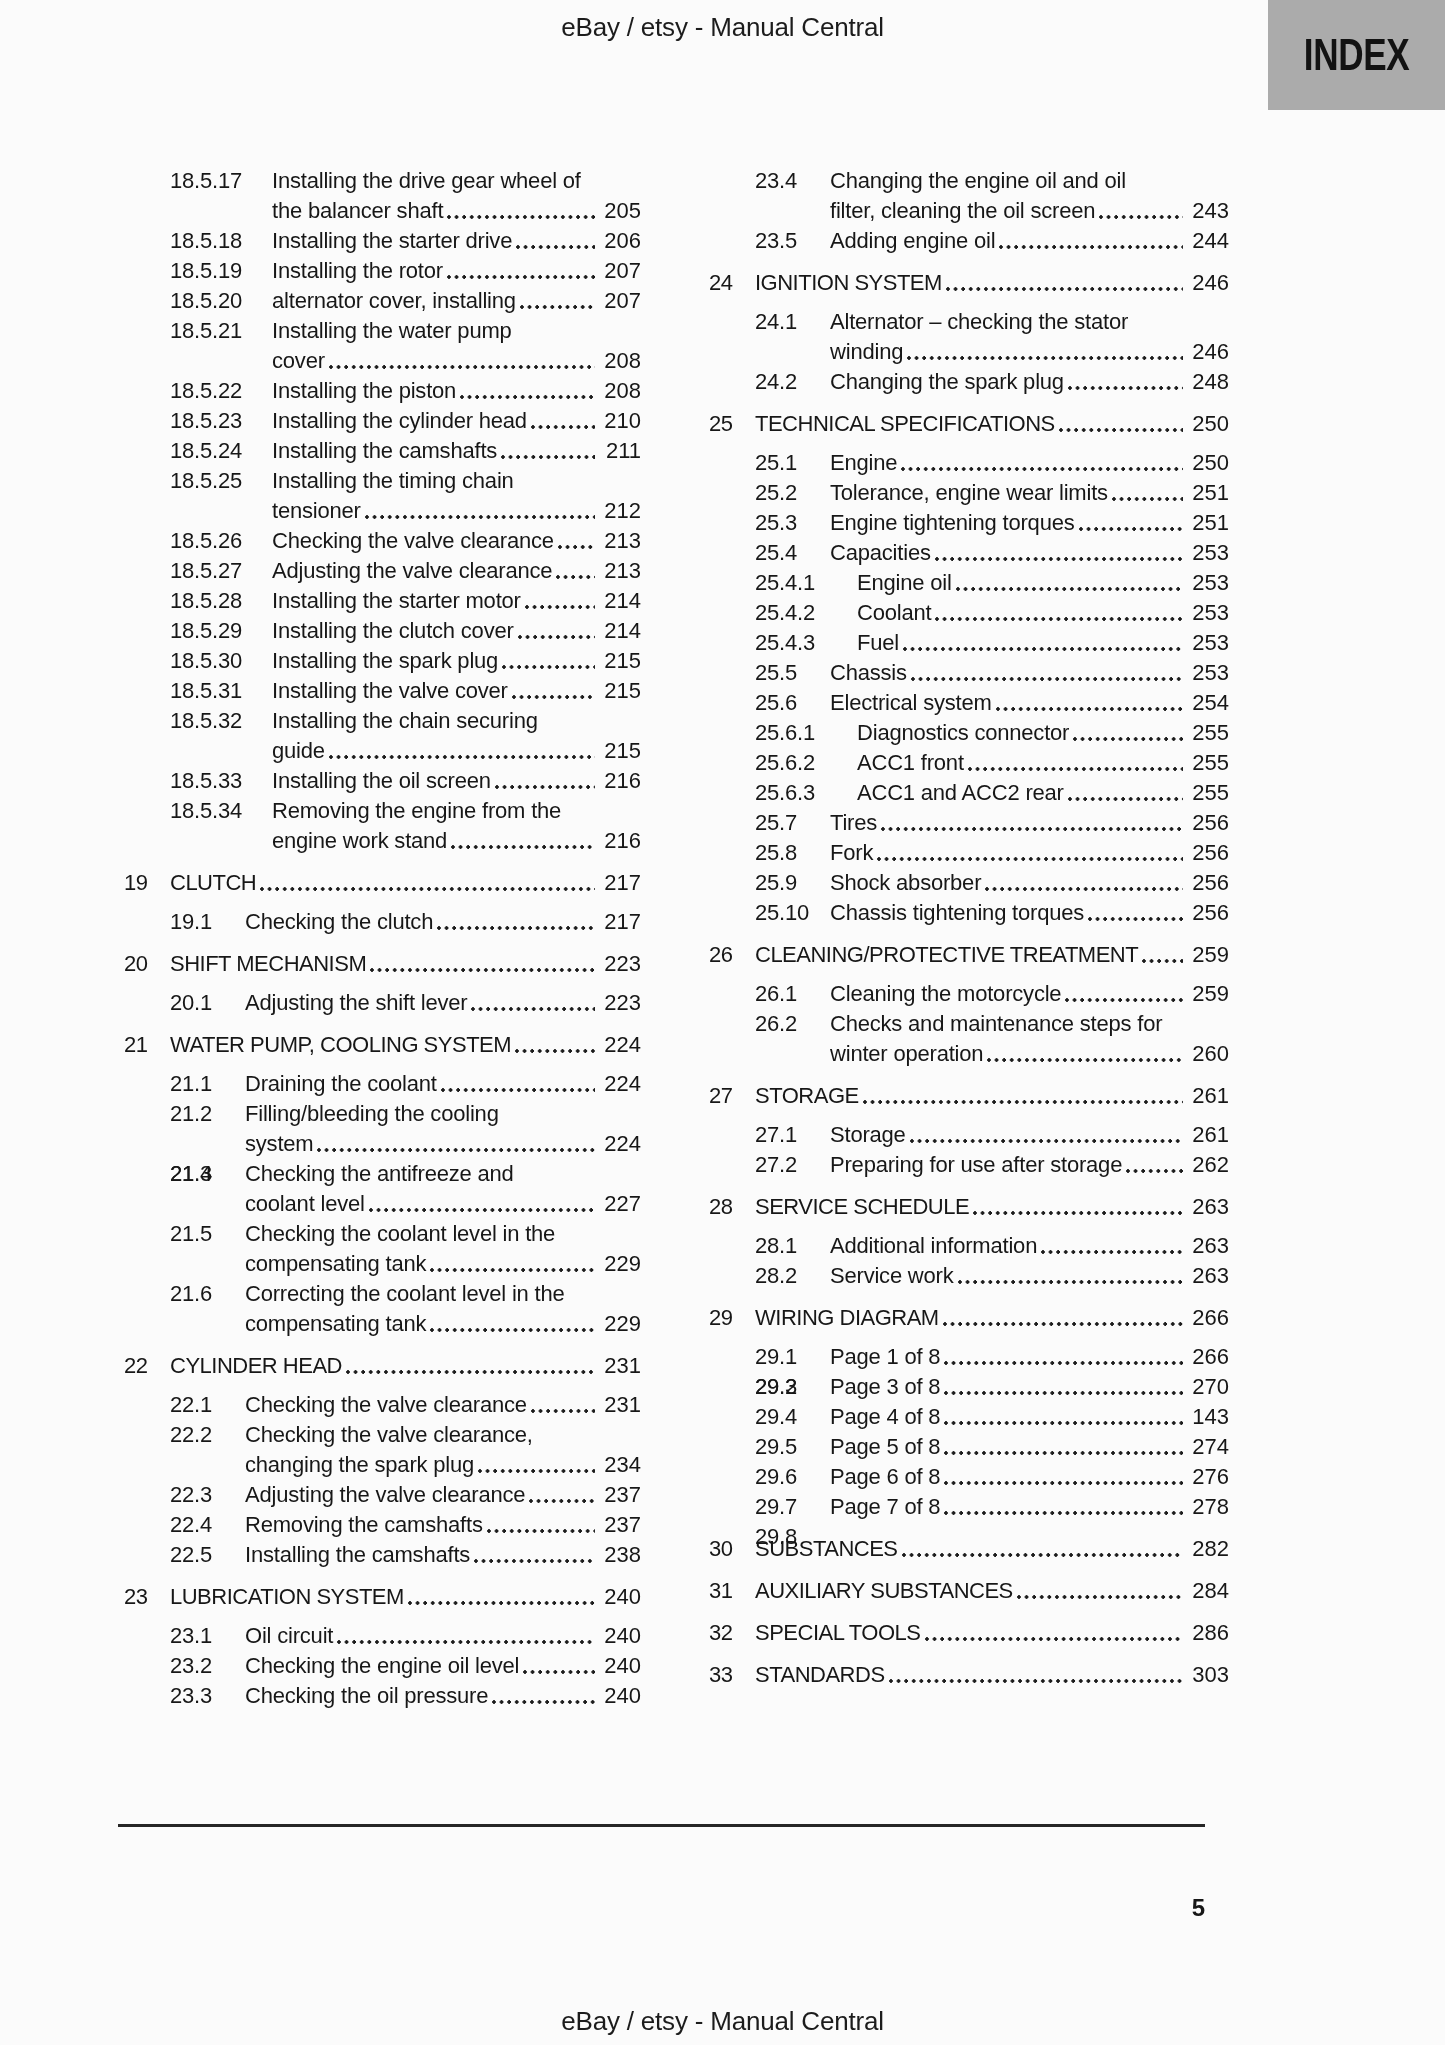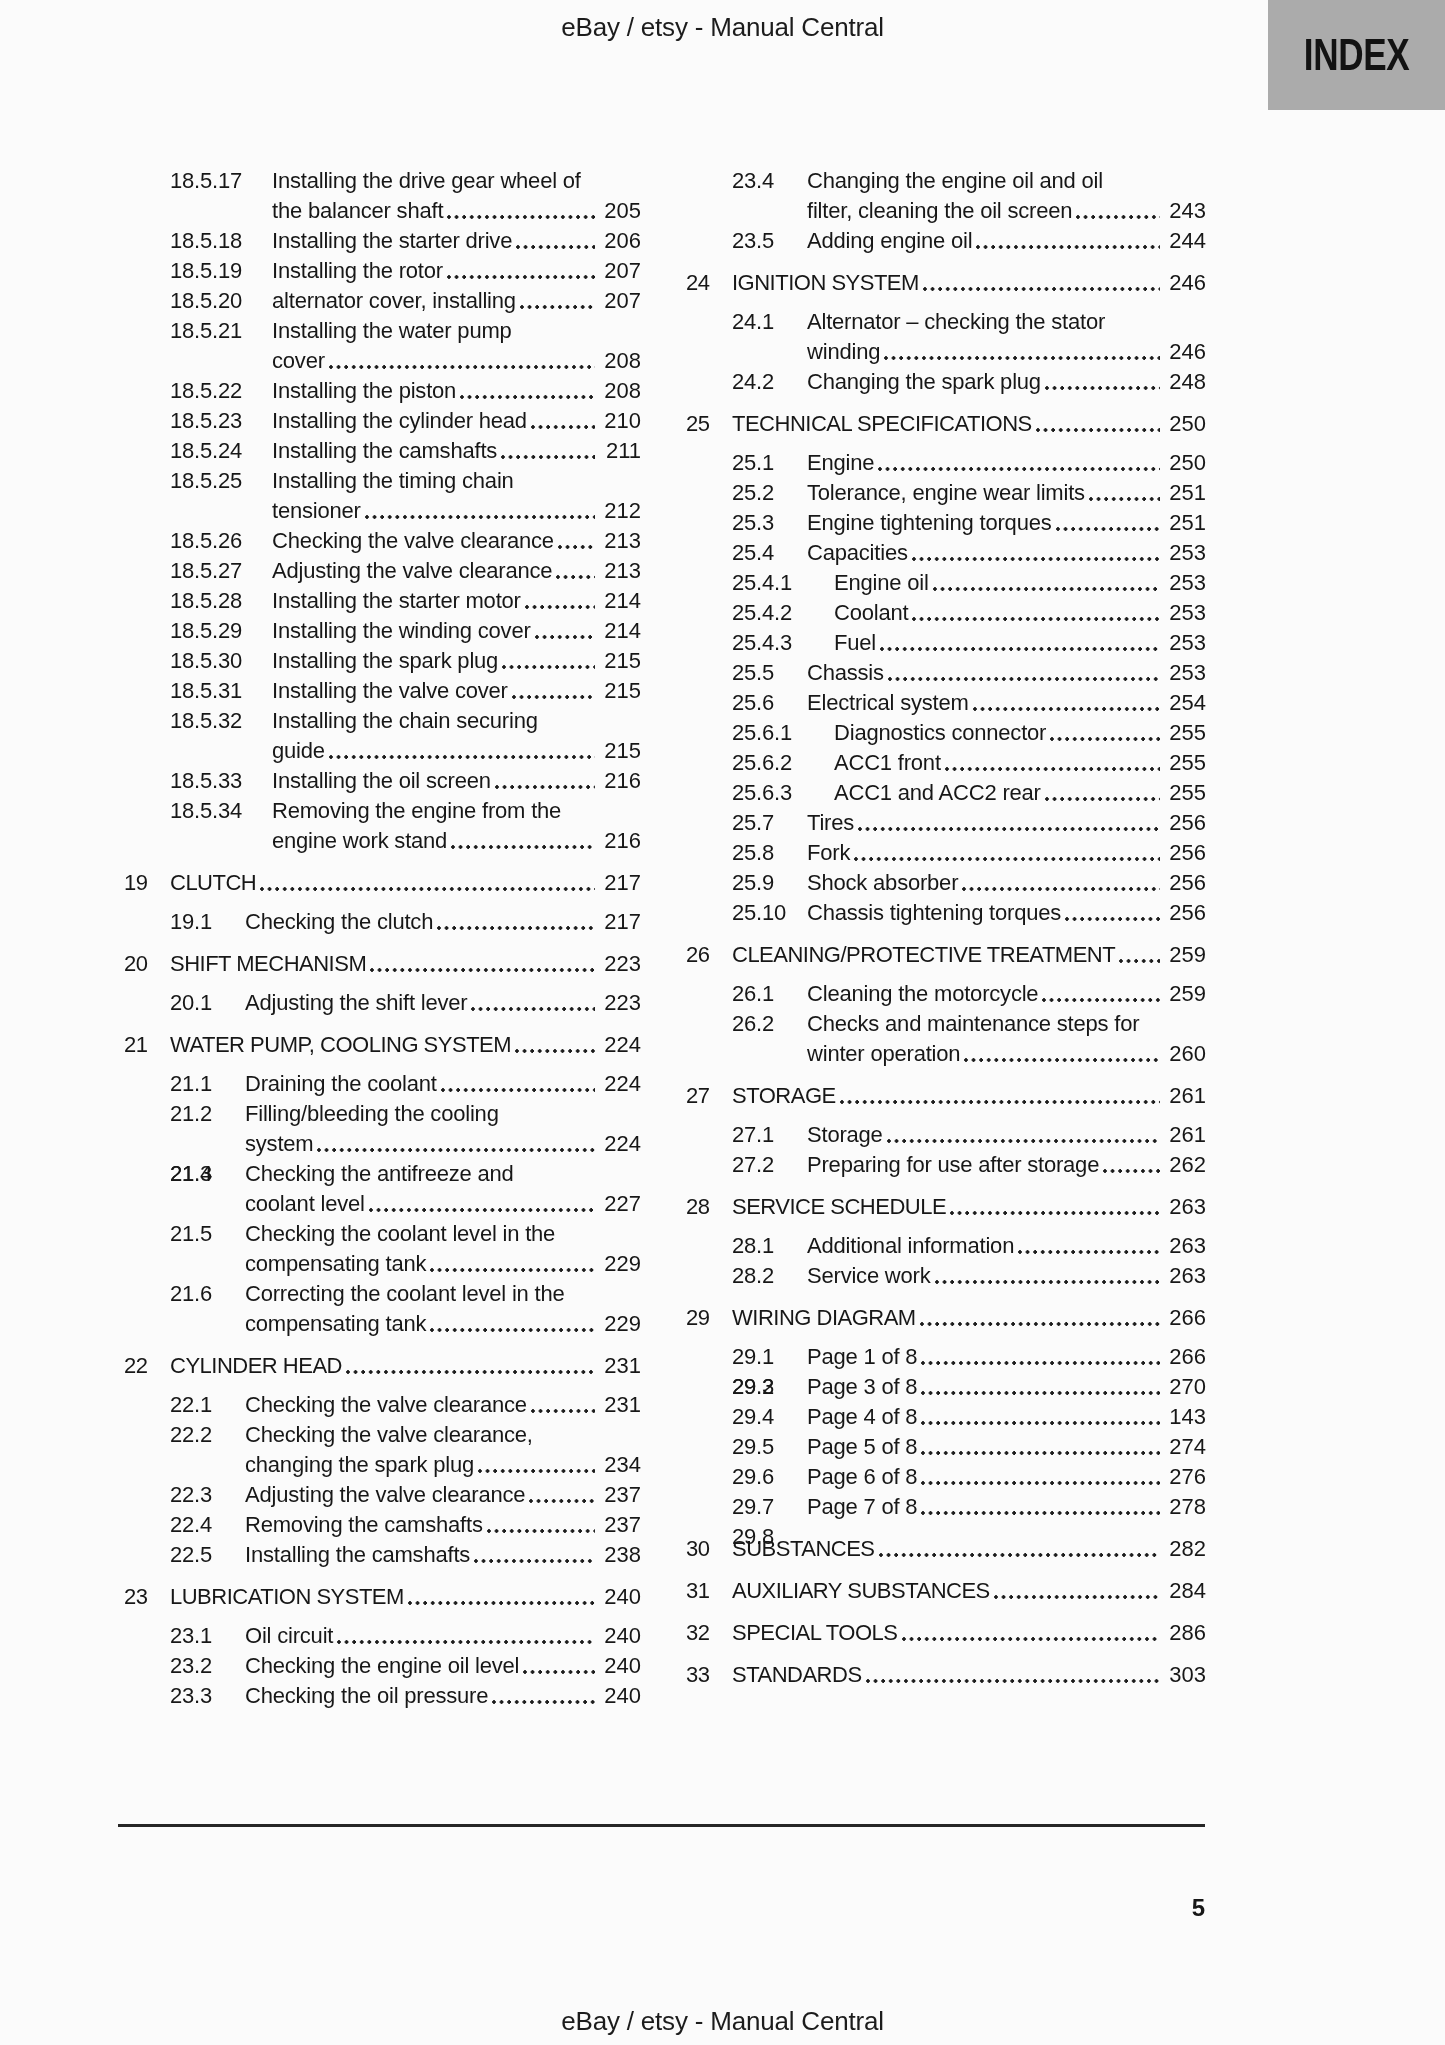--- a/index.html
+++ b/index.html
@@ -28,21 +28,21 @@
   }
   .index-label {
     font-size: 45px; font-weight: 700; letter-spacing: -0.5px;
     transform: scaleX(0.78);
     color: #121212;
     display: inline-block;
   }
 
   .toc {
     position: absolute; top: 166px; left: 124px;
-    display: flex; gap: 45px;
+    display: flex; gap: 68px;
     font-size: 22px; line-height: 30px; letter-spacing: -0.2px;
   }
   .col-left  { width: 517px; }
   .col-right { width: 520px; }
 
   .entry { position: relative; }
   .entry .num { position: absolute; top: 0; left: 46px; }
   .entry .body { margin-left: 121px; }
   .entry.level3 .body { margin-left: 148px; }
   .entry.level1 { margin: 12px 0 9px; letter-spacing: -0.5px; }
@@ -213,21 +213,21 @@
               <span class="t">Installing the starter motor</span>
               <span class="leader"></span>
               <span class="pg">214</span>
             </div>
           </div>
         </div>
         <div class="entry level3">
           <span class="num">18.5.29</span>
           <div class="body">
             <div class="tline last">
-              <span class="t">Installing the winding cover</span>
+              <span class="t">Installing the clutch cover</span>
               <span class="leader"></span>
               <span class="pg">214</span>
             </div>
           </div>
         </div>
         <div class="entry level3">
           <span class="num">18.5.30</span>
           <div class="body">
             <div class="tline last">
               <span class="t">Installing the spark plug</span>

